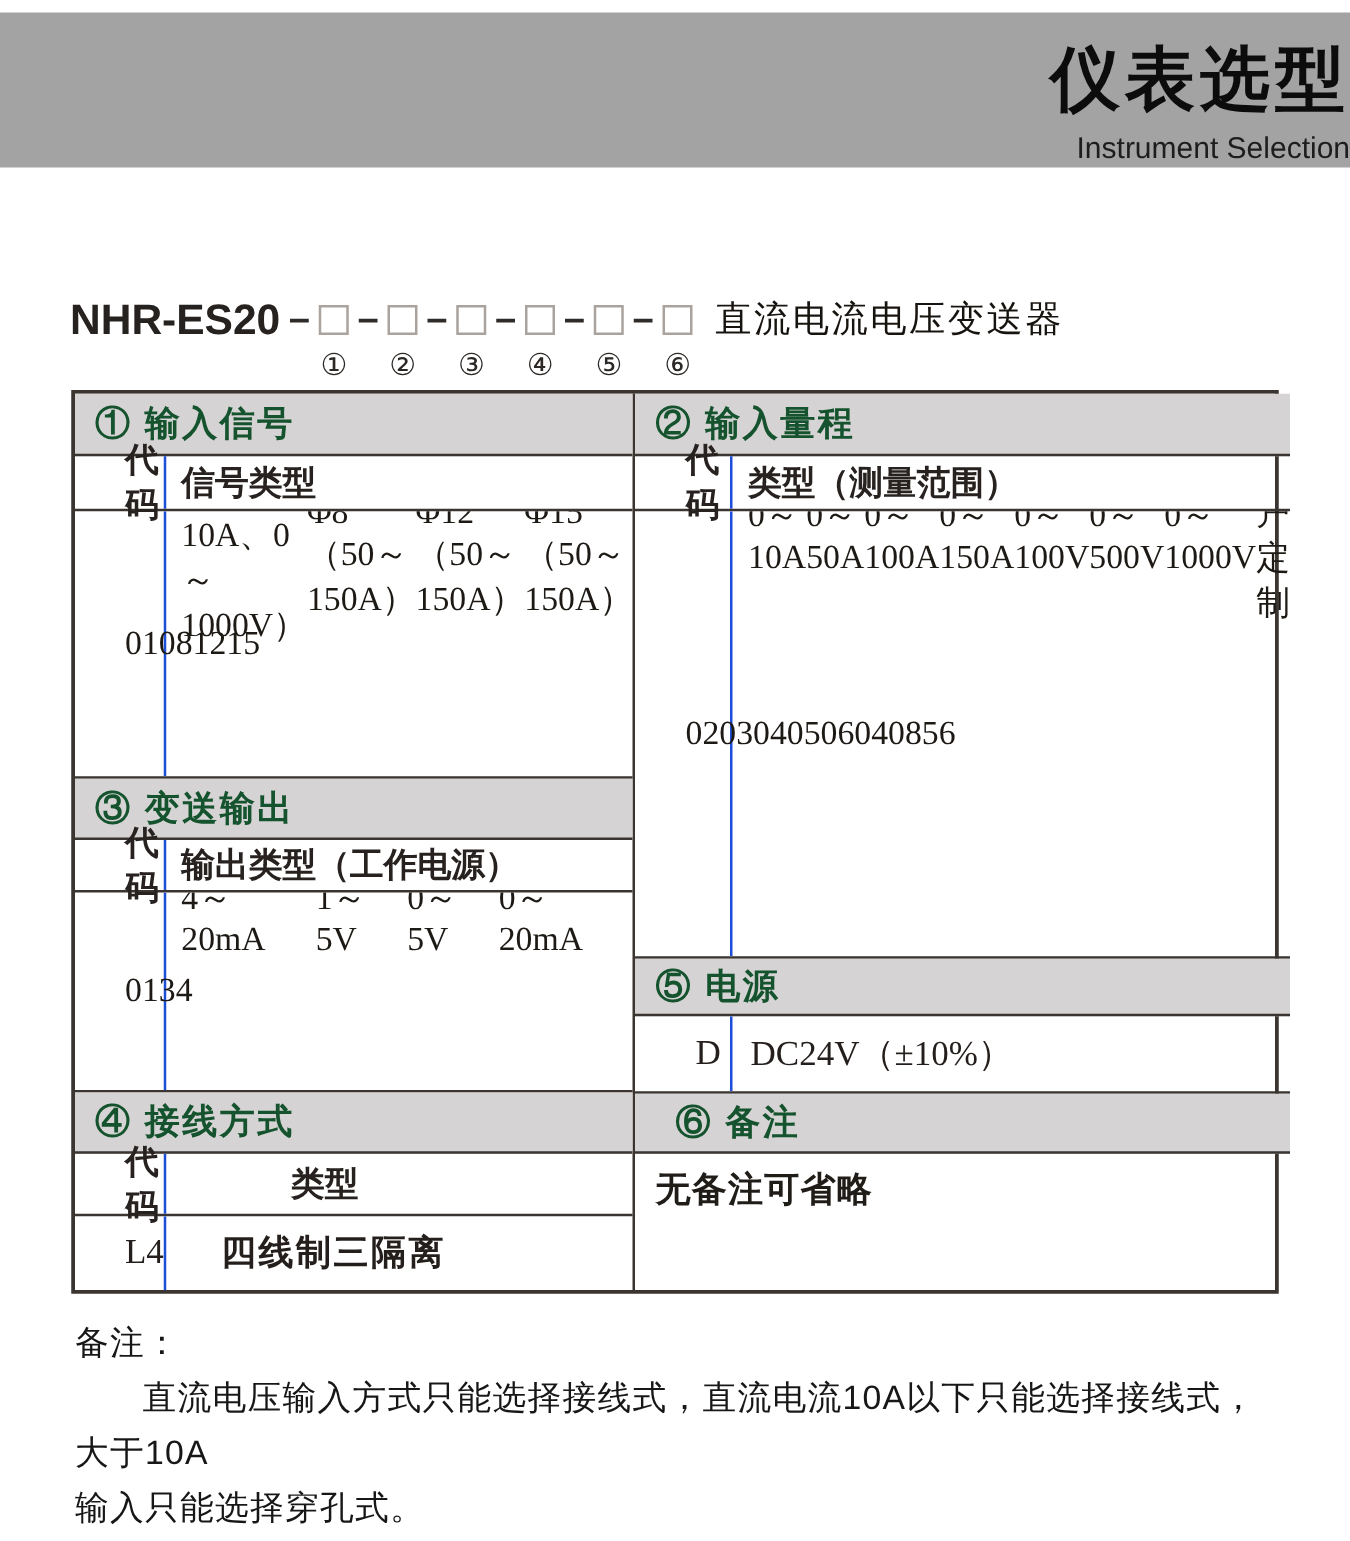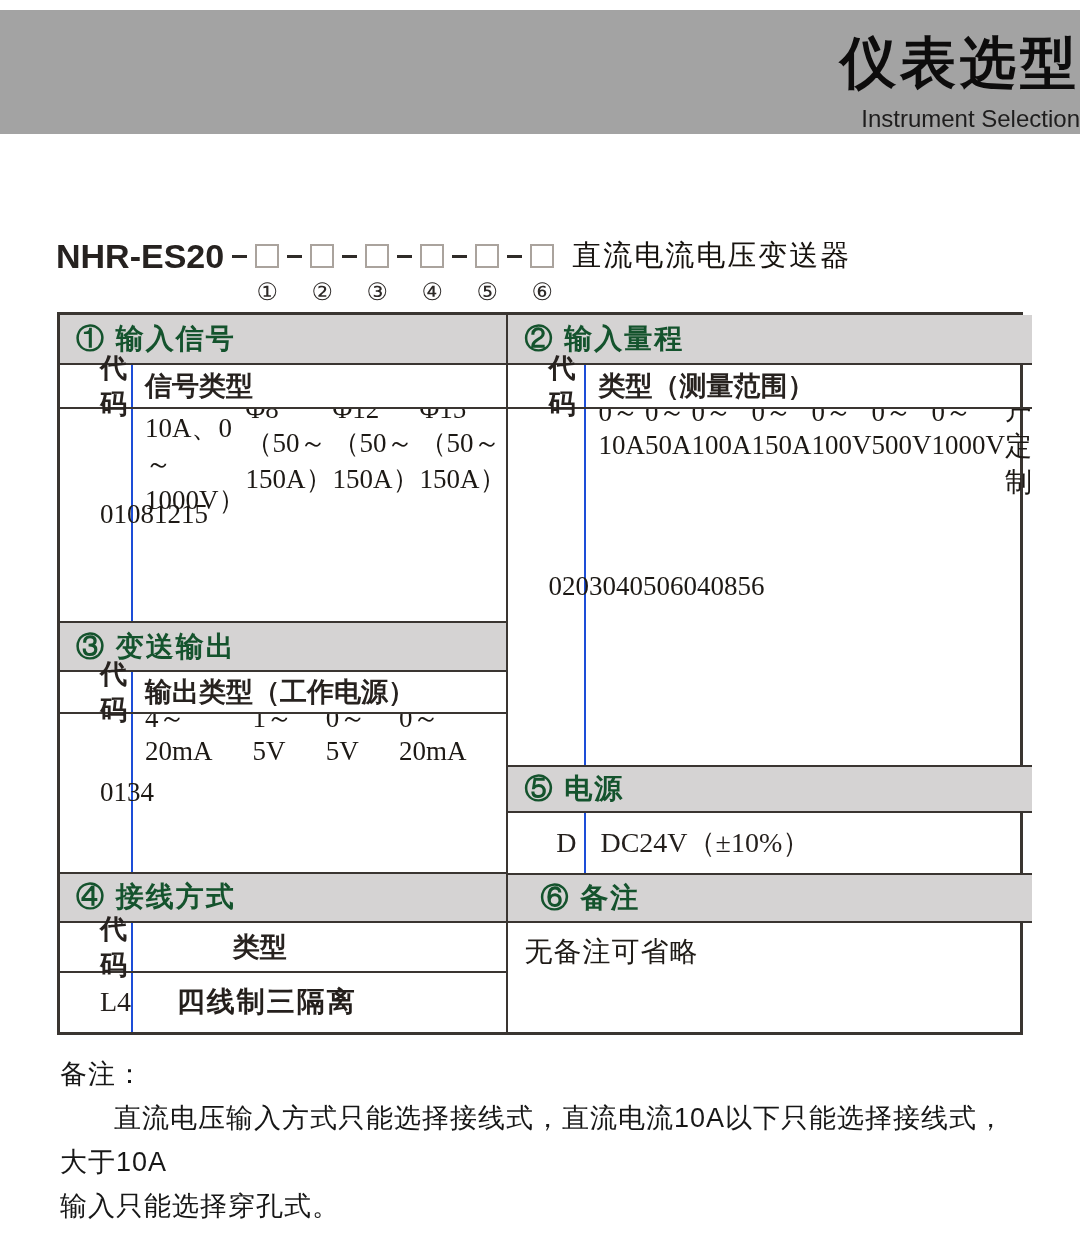--- a/index.html
+++ b/index.html
@@ -62,21 +62,21 @@
     font-family:"Liberation Serif", serif; font-size:28px; }
   .single .val-cell { flex:1; display:flex; align-items:center; padding-left:14px;
     font-family:"Liberation Serif", serif; font-size:28px; }
 
   
   .colhead .val-center, .val-center { justify-content:center; padding-left:0;
     padding-right:120px; }
   .bold-cn { font-family:"Liberation Sans", sans-serif; font-weight:bold; letter-spacing:2px; }
 
   
-  .note-cell { padding:10px 0 0 16px; font-size:28px; font-weight:normal;
+  .note-cell { padding:10px 0 0 16px; font-size:28px; font-weight:bold;
     letter-spacing:1px; color:#201c18; font-family:"Liberation Sans", sans-serif; }
 
   
   .h50{height:50px;} .h44{height:44px;} .h217{height:217px;} .h49{height:49px;}
   .h42{height:42px;} .h162{height:162px;} .h60{height:60px;} .h362{height:362px;}
   .h46{height:46px;} .h63{height:63px;} .h48{height:48px;padding-left:32px;} .h110{height:110px;}
 
   
   .footnote { position:absolute; left:60px; top:1052px; width:970px;
     font-size:27px; color:#171717; line-height:44px; letter-spacing:1px; }

